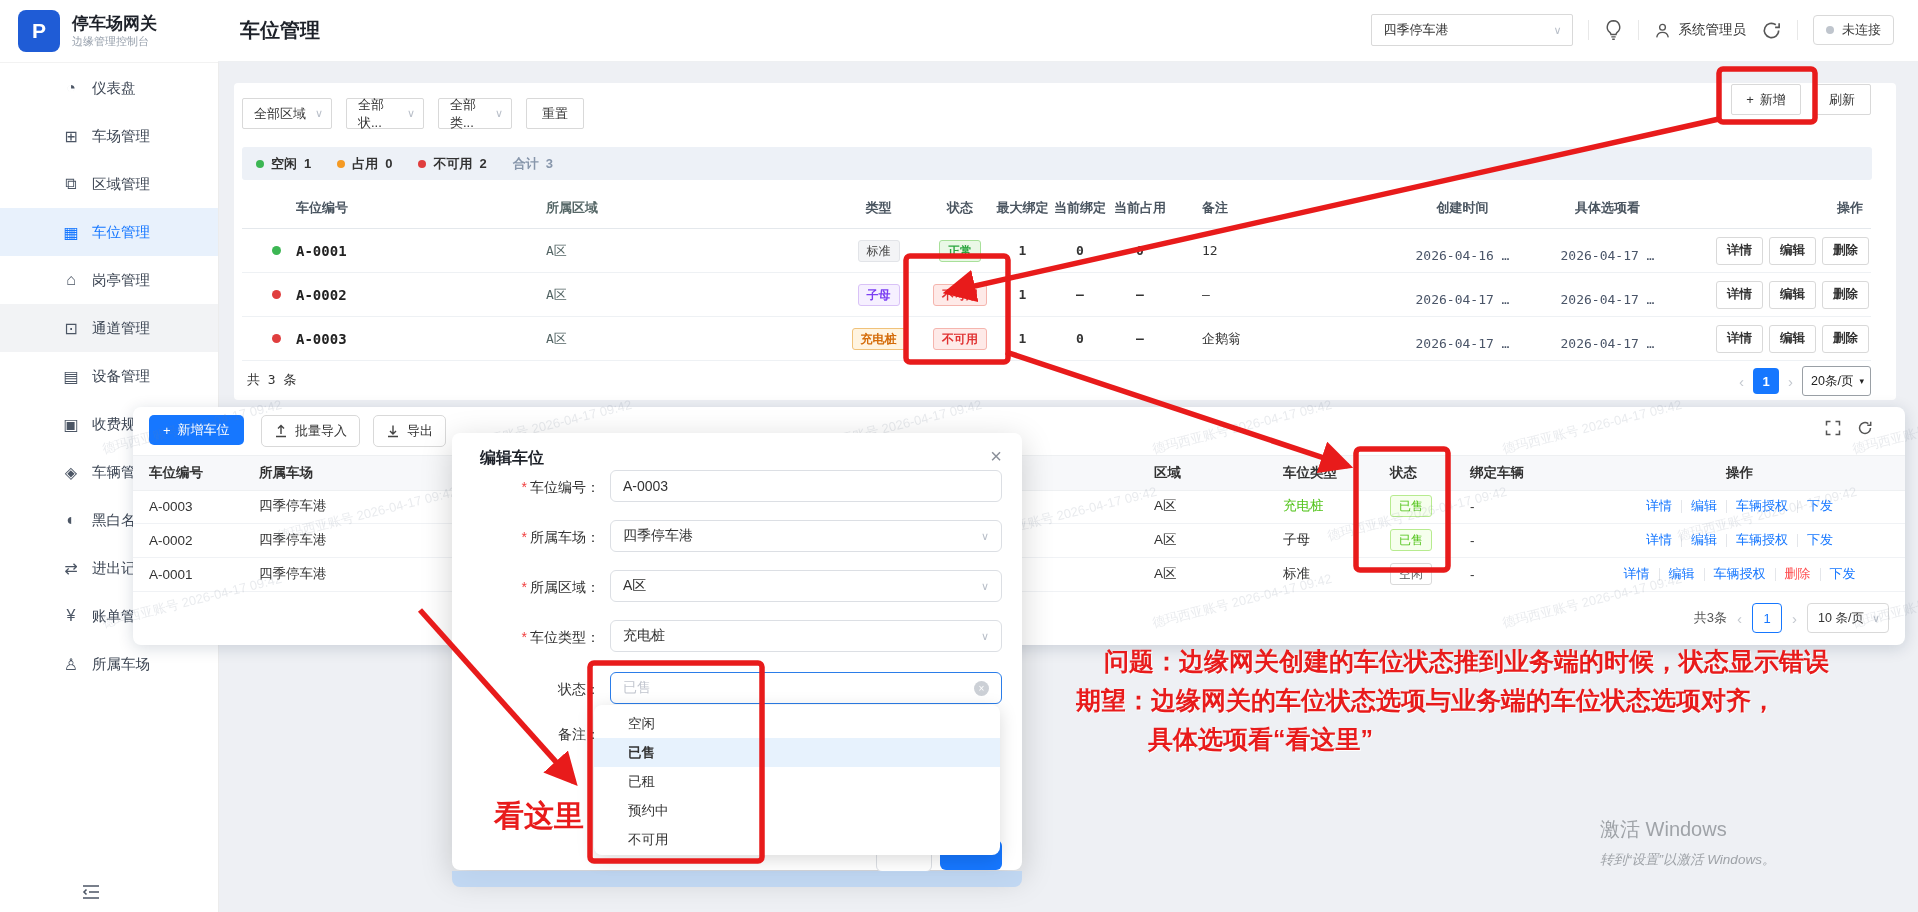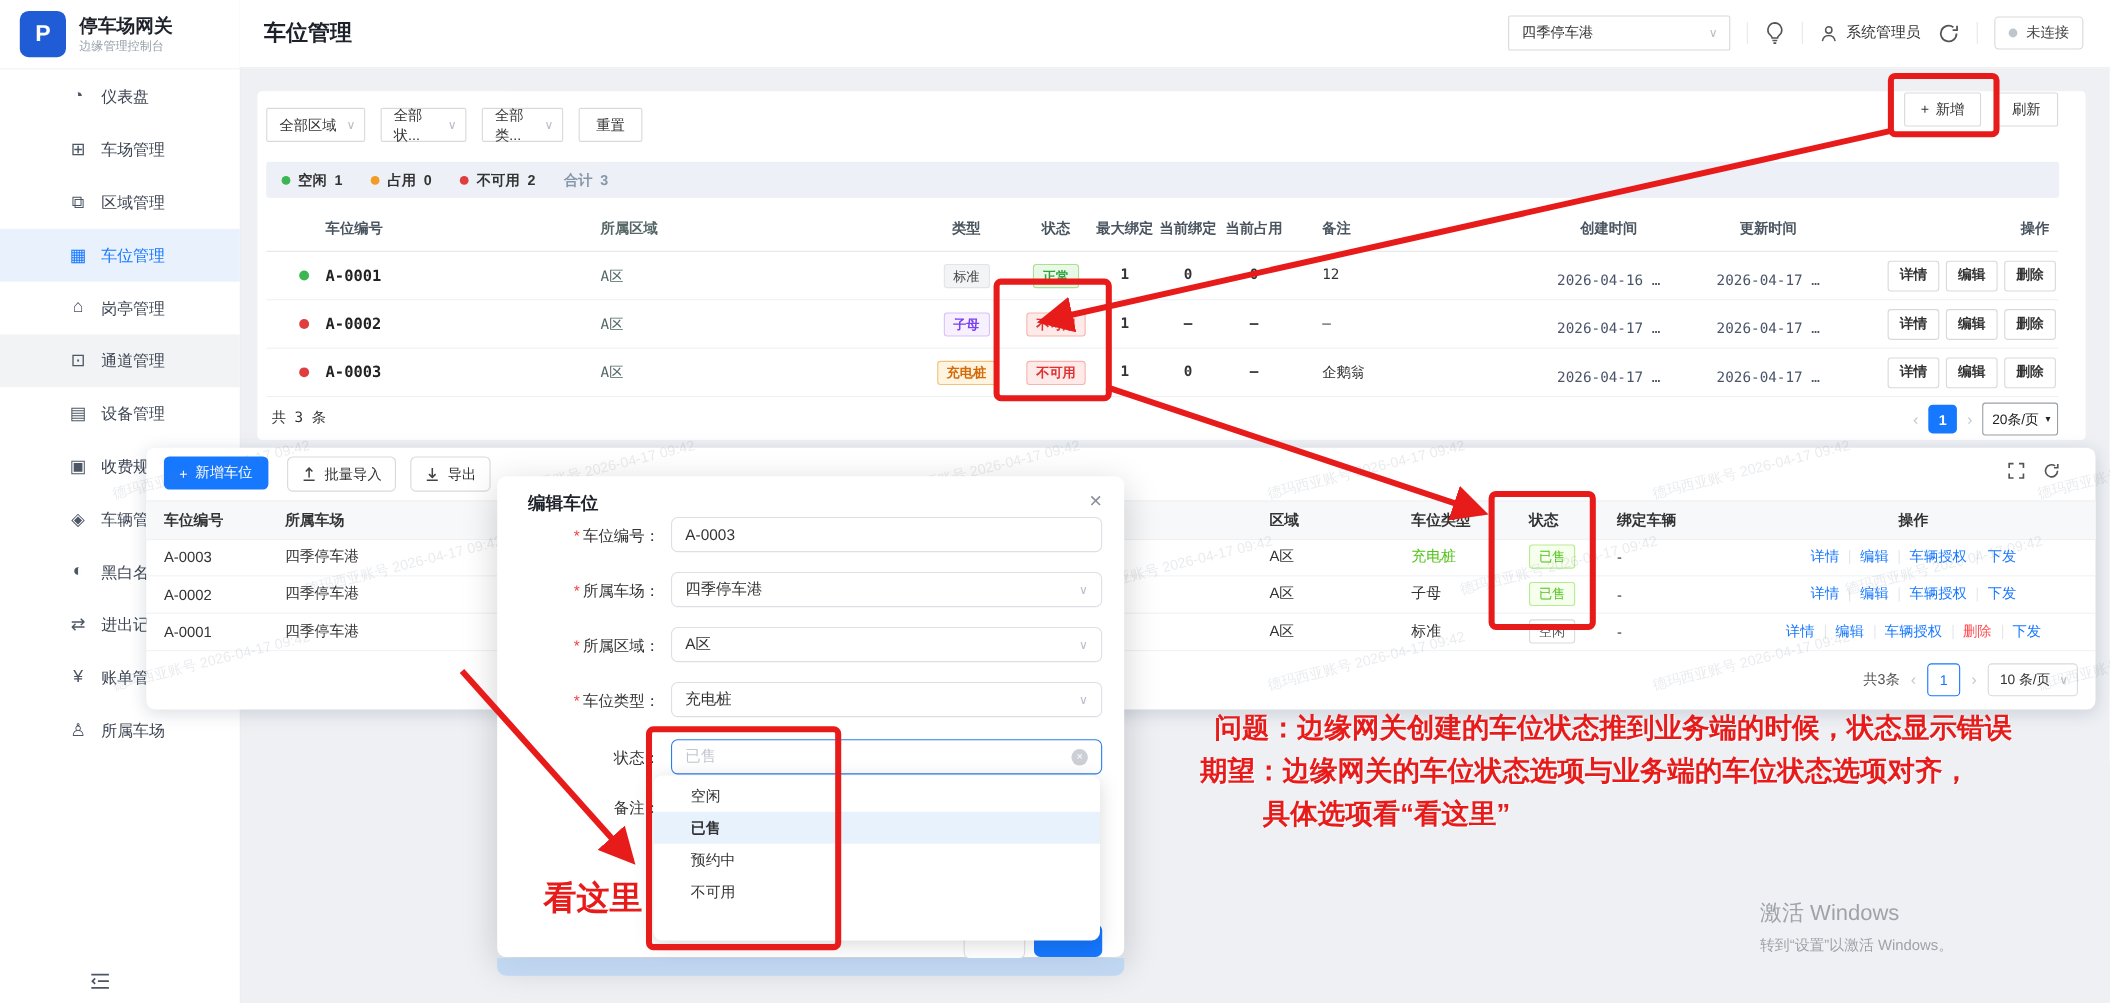--- a/index.html
+++ b/index.html
@@ -138,21 +138,21 @@
 
   
   .annot-svg{position:absolute;left:0;top:0;z-index:40;pointer-events:none;}
   .redtext{position:absolute;color:#e81b1b;font-weight:bold;z-index:41;text-shadow:1px 1px 0 rgba(255,255,255,.85);white-space:nowrap;}
   .look{font-size:30px;}
   .prob{font-size:25px;}
 
   
   .winact{position:absolute;left:1600px;top:816px;color:#9fa3a8;z-index:4;}
   .winact .l1{font-size:20px;}
-  .winact .l2{font-size:13.5px;margin-top:8px;}
+  .winact .l2{font-size:13.5px;margin-top:8px;font-style:italic;}
   svg.ic16{display:block;}
 </style>
 </head>
 <body>
 
 <div class="screen">
   <div class="pagebg"></div>
 
   <div class="sidebar">
     <div class="logo-row">
@@ -318,21 +318,21 @@
       <div class="mgrid mhead" id="mhead">
           <div class="c-idh">车位编号</div>
           <div class="c-area">所属区域</div>
           <div class="cc">类型</div>
           <div class="cc">状态</div>
           <div class="cc">最大绑定</div>
           <div class="cc">当前绑定</div>
           <div class="cc">当前占用</div>
           <div class="c-note">备注</div>
           <div class="cc">创建时间</div>
-          <div class="cc">更新时间</div>
+          <div class="cc">具体选项看</div>
           <div class="c-acth">操作</div>
         </div>
       <div id="mbody">
           <div class="mgrid mrow">
             <div class="c-id">
               <span class="rdot" style="background: rgb(60, 182, 83);"></span>
               <span class="rid">A-0001</span>
             </div>
             <div class="c-area">A区</div>
             <div class="cc"><span class="tag t-std">标准</span></div>
@@ -575,20 +575,21 @@
           </div>
         </div>
       </div>
     <div class="noteLbl"><span>备注</span>：</div>
     <div class="dbtn-cancel"></div>
     <div class="dbtn-ok"></div>
   </div>
   <div class="ddpanel" id="ddpanel">
       <div class="dopt">空闲</div>
       <div class="dopt hl">已售</div>
+      <div class="dopt">已租</div>
       <div class="dopt">预约中</div>
       <div class="dopt">不可用</div>
     </div>
   <div class="bluestrip"></div>
 
   <svg class="annot-svg" width="1918" height="912" viewBox="0 0 1918 912">
     <defs>
       <marker id="ah" markerWidth="6" markerHeight="6" refX="5" refY="3" orient="auto">
         <path d="M0,0 L6,3 L0,6 z" fill="#e81b1b"></path>
       </marker>
@@ -598,20 +599,20 @@
       <rect x="906" y="256" width="102" height="106" rx="4"></rect>
       <rect x="1356" y="449" width="92" height="121" rx="4"></rect>
       <rect x="590" y="663" width="172" height="198" rx="4"></rect>
       <line x1="1719" y1="119" x2="948" y2="292" marker-end="url(#ah)"></line>
       <line x1="1006" y1="352" x2="1348" y2="466" marker-end="url(#ah)"></line>
       <line x1="420" y1="610" x2="574" y2="782" marker-end="url(#ah)"></line>
     </g>
   </svg>
   <div class="redtext look" style="left:494px;top:796px;">看这里</div>
   <div class="redtext prob" style="left:1104px;top:645px;">问题：边缘网关创建的车位状态推到业务端的时候，状态显示错误</div>
-  <div class="redtext prob" style="left:1076px;top:684px;margin-left:15px;">期望：边缘网关的车位状态选项与业务端的车位状态选项对齐，</div>
+  <div class="redtext prob" style="left:1076px;top:684px;">期望：边缘网关的车位状态选项与业务端的车位状态选项对齐，</div>
   <div class="redtext prob" style="left:1148px;top:723px;">具体选项看“看这里”</div>
 
   <div class="winact">
     <div class="l1">激活 Windows</div>
     <div class="l2">转到“设置”以激活 Windows。</div>
   </div>
 </div>
 
 </body></html>

